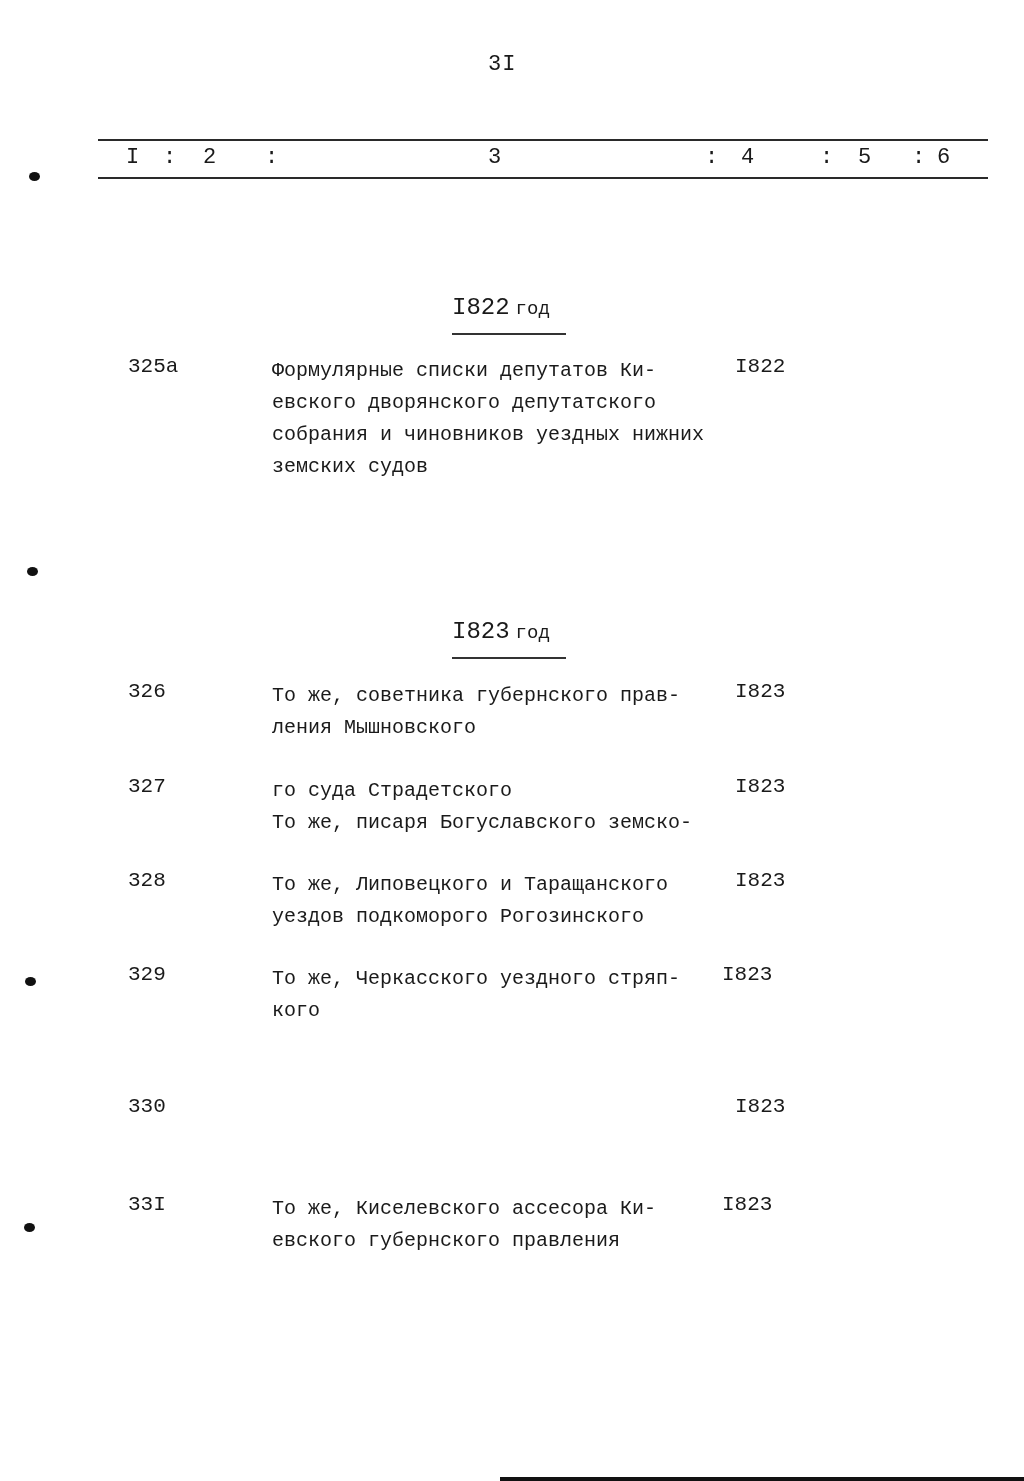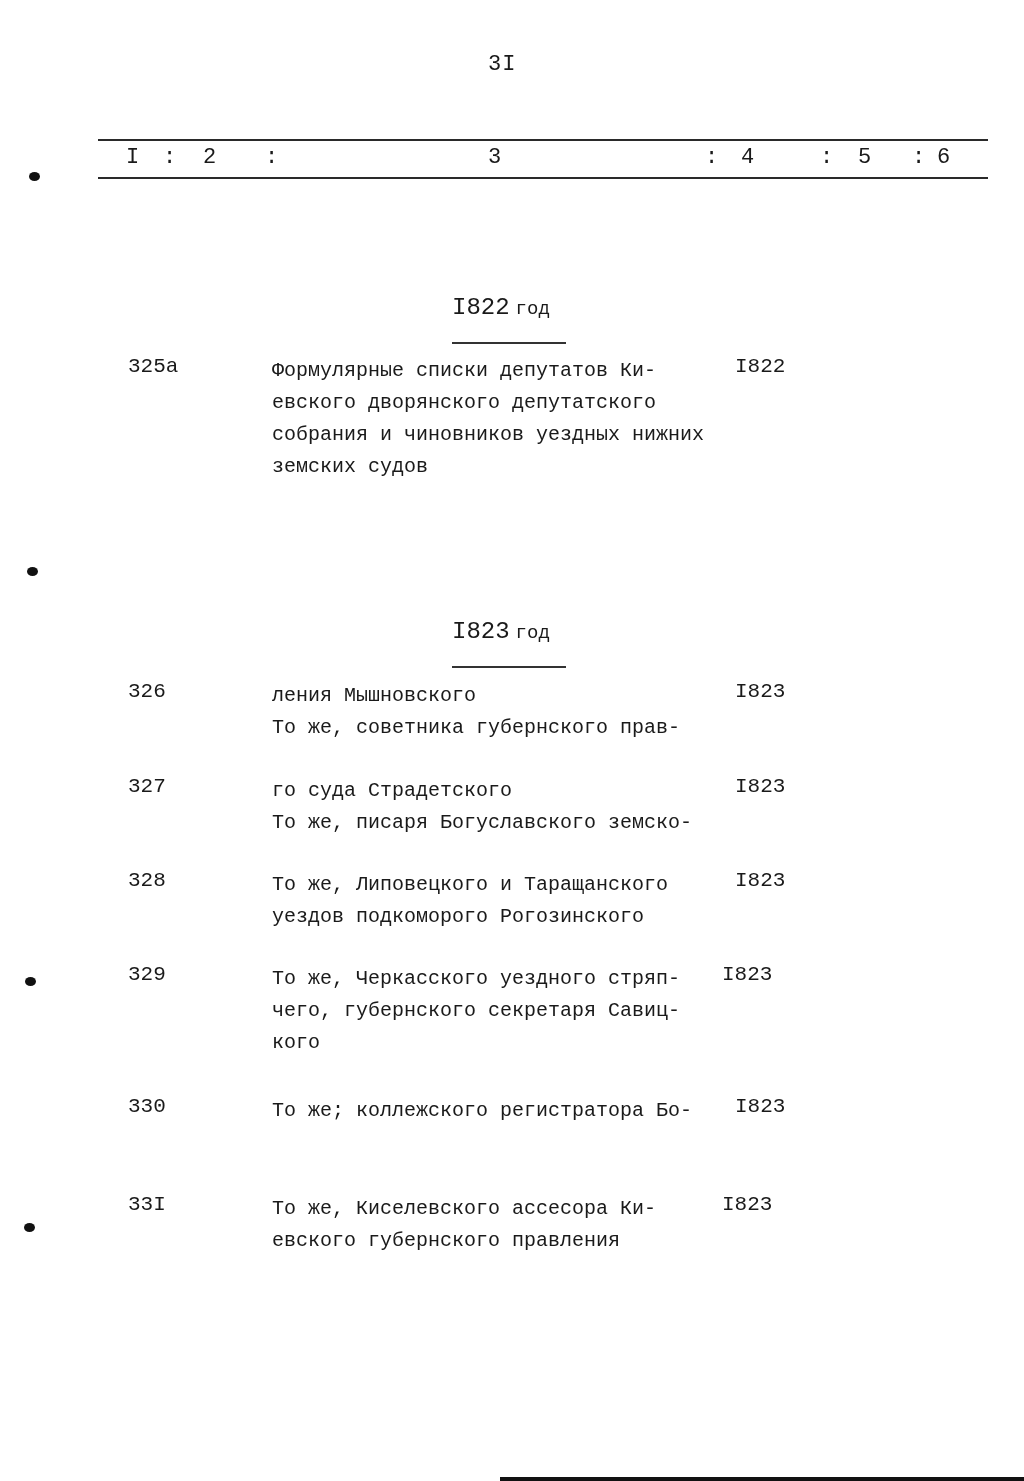--- a/index.html
+++ b/index.html
@@ -33,21 +33,21 @@
     .rule.bottom { top: 177px; }
     .col-header {
       position: absolute;
       top: 145px;
       font-size: 22px;
     }
     .section-heading {
       position: absolute;
       left: 452px;
       font-size: 22px;
-      padding-bottom: 21px;
+      padding-bottom: 12px;
       border-bottom: 2px solid #333;
       width: 114px;
       white-space: nowrap;
     }
     .section-heading .yr { font-size: 24px; }
     .section-heading .word { font-size: 19px; margin-left: 6px; }
     .entry {
       position: absolute;
       left: 0;
       width: 1024px;
@@ -124,22 +124,22 @@
   <span class="date">I822</span>
 </div>
 
 <div class="section-heading" style="top:618px">
   <span class="yr">I823</span><span class="word">год</span>
 </div>
 
 <div class="entry" style="top:680px">
   <span class="num">326</span>
   <div class="desc">
+    <span>То же, советника губернского прав-</span>
     <span>ления Мышновского</span>
-    <span>То же, советника губернского прав-</span>
   </div>
   <span class="date">I823</span>
 </div>
 
 <div class="entry" style="top:775px">
   <span class="num">327</span>
   <div class="desc">
     <span>го суда Страдетского</span>
     <span>То же, писаря Богуславского земско-</span>
   </div>
@@ -152,30 +152,28 @@
     <span>То же, Липовецкого и Таращанского</span>
     <span>уездов подкоморого Рогозинского</span>
   </div>
   <span class="date">I823</span>
 </div>
 
 <div class="entry" style="top:963px">
   <span class="num">329</span>
   <div class="desc">
     <span>То же, Черкасского уездного стряп-</span>
-    <span>чего, губернского секретаря Савиц-</span>
     <span>кого</span>
   </div>
   <span class="date shift">I823</span>
 </div>
 
 <div class="entry" style="top:1095px">
   <span class="num">330</span>
   <div class="desc">
-    <span>То же; коллежского регистратора Бо-</span>
   </div>
   <span class="date">I823</span>
 </div>
 
 <div class="entry" style="top:1193px">
   <span class="num">33I</span>
   <div class="desc">
     <span>То же, Киселевского ассесора Ки-</span>
     <span>евского губернского правления</span>
   </div>

